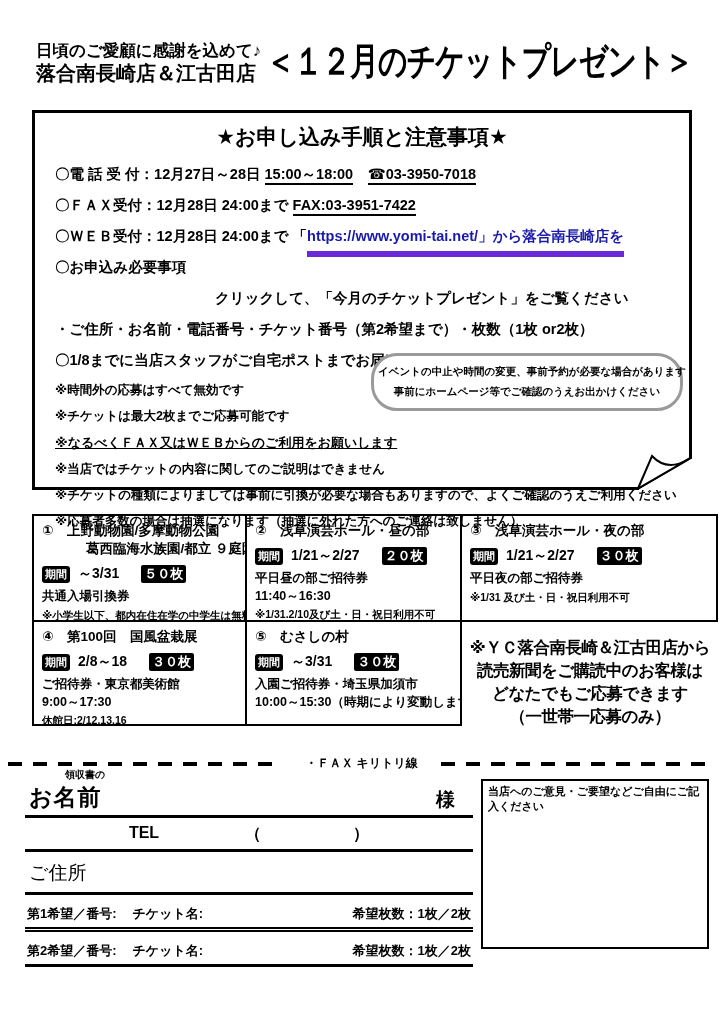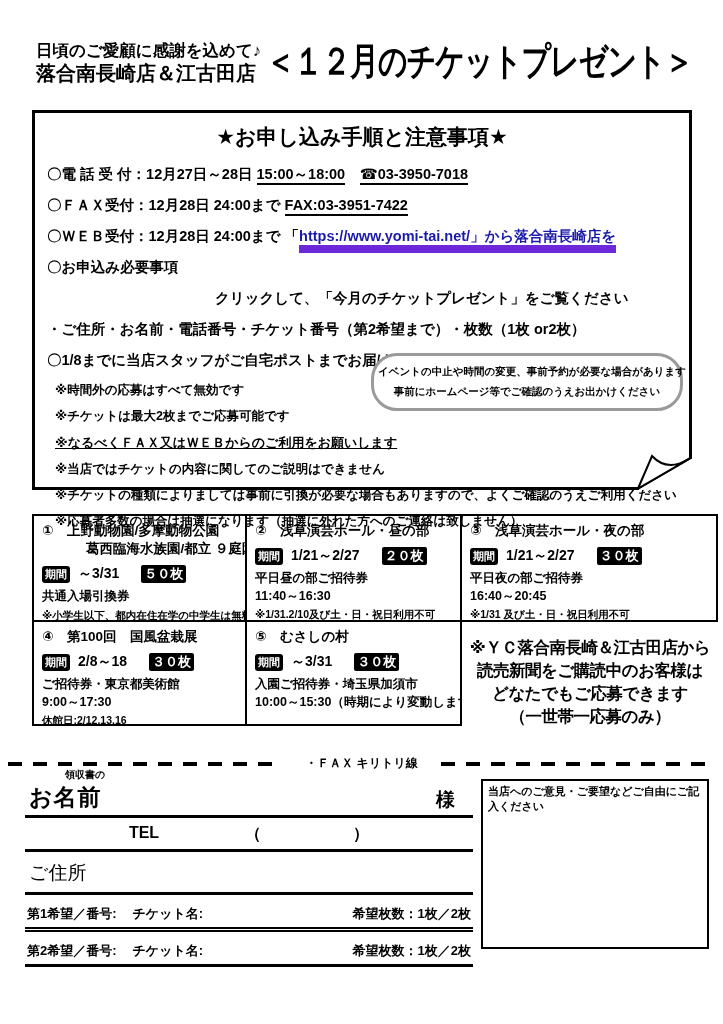--- a/index.html
+++ b/index.html
@@ -12,24 +12,24 @@
   .tagline .l1 { font-size:16.5px; }
   .tagline .l2 { font-size:20px; }
   .main-title {
     position:absolute; left:266px; top:36px; font-size:29px; font-weight:bold;
     white-space:nowrap; letter-spacing:-1px; transform:scaleY(1.3); transform-origin:left top;
   }
   
   .main-box { position:absolute; left:32px; top:110px; width:654px; height:374px; border:3px solid #000; }
   .box-inner { position:relative; width:100%; height:100%; padding:6px 10px; box-sizing:border-box; }
   .box-title { text-align:center; font-size:21px; font-weight:bold; margin:4px 0 14px; }
-  .line { font-size:14.5px; font-weight:bold; margin:0 0 12px 2px; white-space:nowrap; }
+  .line { font-size:14.5px; font-weight:bold; margin:0 0 12px 10px; white-space:nowrap; }
   .line.indent { margin-left:170px; }
   .u { border-bottom:2px solid #000; padding-bottom:1px; }
-  .link { color:#1a1aaa; border-bottom:8px solid #6d28d9; padding-bottom:1px; text-decoration:none; }
+  .link { color:#1a1aaa; border-bottom:6px solid #6d28d9; padding-bottom:7px; text-decoration:none; }
   .note { font-size:12.5px; font-weight:600; margin:0 0 9px 10px; white-space:nowrap; }
   .note.em { font-size:13px; font-weight:bold; text-decoration:underline; }
   .capsule {
     position:absolute; left:336px; top:240px; width:298px; border:3px solid #9a9a9a;
     border-radius:26px; padding:6px 4px; font-size:10.5px; font-weight:bold;
     line-height:1.9; text-align:center; background:#fff; white-space:nowrap;
   }
   .curl { position:absolute; right:-3px; bottom:-3px; width:62px; height:40px; }
   
   .tickets {
@@ -157,21 +157,20 @@
     </div>
 
     <div class="tcell b-nl">
       <div class="t-title"><span>③</span>　<span>浅草演芸ホール・夜の部</span></div>
       <div class="t-meta">
         <span class="badge-period">期間</span>
         <span class="t-period">1/21～2/27</span>
         <span class="badge-count">３０枚</span>
       </div>
       <div class="t-line">平日夜の部ご招待券</div>
-      <div class="t-line">16:40～20:45</div>
       <div class="t-note">※1/31 及び土・日・祝日利用不可</div>
     </div>
 
     <div class="tcell b-nt">
       <div class="t-title"><span>④</span>　<span>第100回　国風盆栽展</span></div>
       <div class="t-meta">
         <span class="badge-period">期間</span>
         <span class="t-period">2/8～18</span>
         <span class="badge-count">３０枚</span>
       </div>

